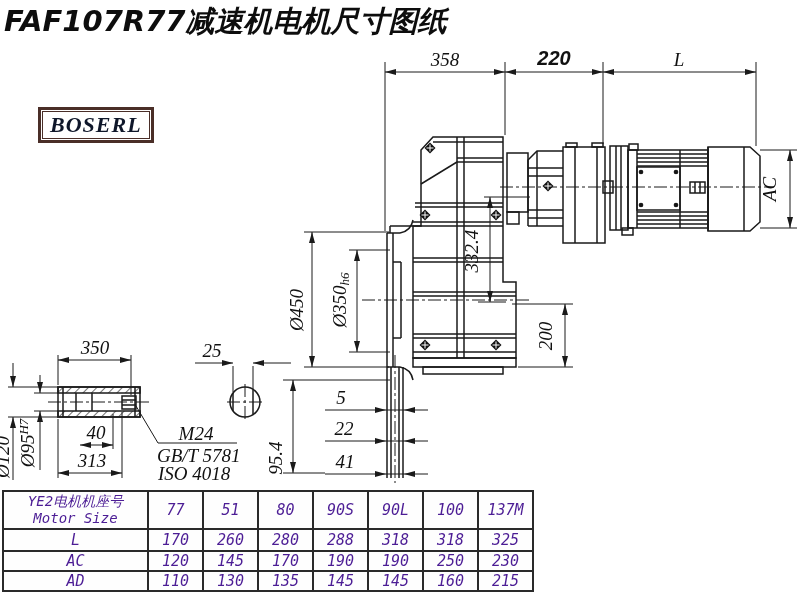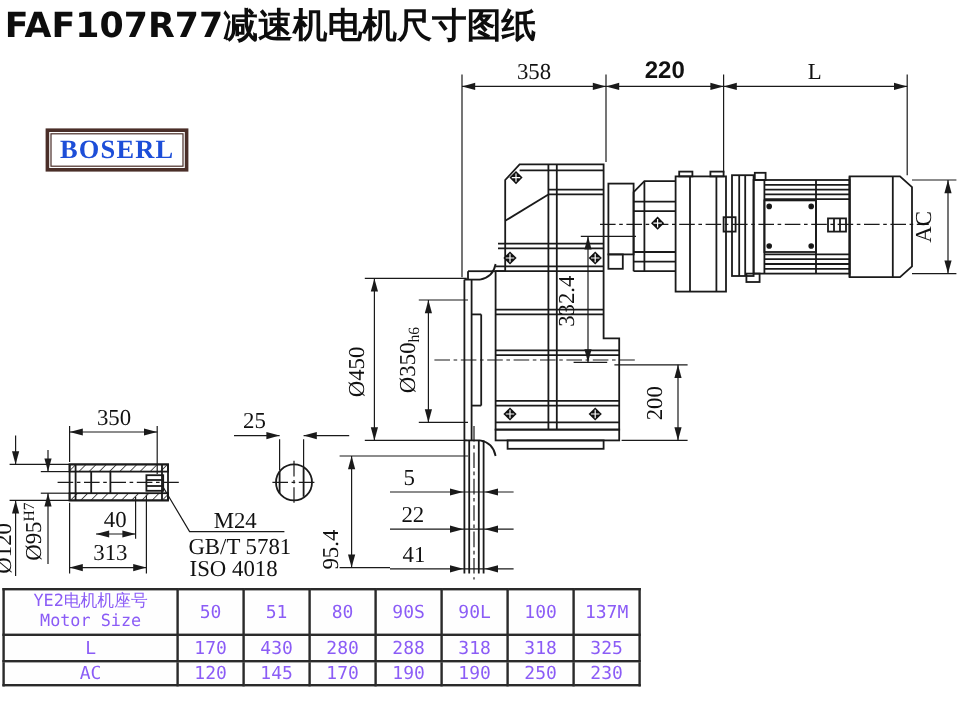--- a/index.html
+++ b/index.html
@@ -1,28 +1,28 @@
 <!DOCTYPE html>
 <html><head>
 <meta charset="utf-8">
 <style>
   html,body{margin:0;padding:0;background:#fff;}
   #stage{position:relative;width:800px;height:596px;background:#ffffff;overflow:hidden;
-         font-family:"Liberation Sans",sans-serif;}
+         font-family:"Liberation Sans",sans-serif;font-style:italic;}
   #title{position:absolute;left:4px;top:2px;font-family:"DejaVu Sans",sans-serif;
          font-weight:bold;font-size:29px;color:#0d0d0d;letter-spacing:0px;white-space:nowrap;}
   #logo{position:absolute;left:38px;top:107px;border:3px solid #4a2e28;background:#fff;}
   #logo .inner{border:1px solid #4a2e28;margin:1px;padding:0px 7px;}
-  #logo .txt{font-family:"Liberation Serif",serif;font-weight:bold;font-size:22px;color:#1d4ed8;letter-spacing:1px;}
+  #logo .txt{font-family:"Liberation Serif",serif;font-weight:bold;font-size:22px;color:#0f172a;letter-spacing:1px;}
   svg{position:absolute;left:0;top:0;}
   .dtext{font-family:"Liberation Serif",serif;font-size:19px;fill:#111;}
   .dbold{font-family:"Liberation Sans",sans-serif;font-weight:bold;font-size:20px;fill:#111;}
   .small{font-size:13px;}
   #dimtable{position:absolute;left:2px;top:490px;border-collapse:collapse;table-layout:fixed;
-            font-family:"DejaVu Sans Mono",monospace;color:#8b5cf6;}
+            font-family:"DejaVu Sans Mono",monospace;color:#4c1d95;}
   #dimtable td{border:2px solid #2a2a2a;text-align:center;vertical-align:middle;
                font-size:15px;padding:0;background:#fefefe;}
   #dimtable .hcell{font-size:14px;line-height:17px;}
   #dimtable .rh{height:38px;}
   #dimtable .r1{height:22px;}
   #dimtable .r2{height:19px;}
 </style>
 </head>
 <body>
 
@@ -306,44 +306,54 @@
         <col style="width:55px">
         <col style="width:55px">
         <col style="width:55px">
     </colgroup>
     <tbody>
         <tr class="rh">
       <td class="hcell">
         <div>YE2电机机座号</div>
         <div>Motor Size</div>
       </td>
-      <td>50</td>
+      <td>77</td>
       <td>51</td>
       <td>80</td>
       <td>90S</td>
       <td>90L</td>
       <td>100</td>
       <td>137M</td>
     </tr>
     <tr class="r1">
       <td>L</td>
       <td>170</td>
-      <td>430</td>
+      <td>260</td>
       <td>280</td>
       <td>288</td>
       <td>318</td>
       <td>318</td>
       <td>325</td>
     </tr>
     <tr class="r2">
       <td>AC</td>
       <td>120</td>
       <td>145</td>
       <td>170</td>
       <td>190</td>
       <td>190</td>
       <td>250</td>
       <td>230</td>
     </tr>
+    <tr class="r2">
+      <td>AD</td>
+      <td>110</td>
+      <td>130</td>
+      <td>135</td>
+      <td>145</td>
+      <td>145</td>
+      <td>160</td>
+      <td>215</td>
+    </tr>
   </tbody>
     </table>
 
 </div>
 
 </body></html>

